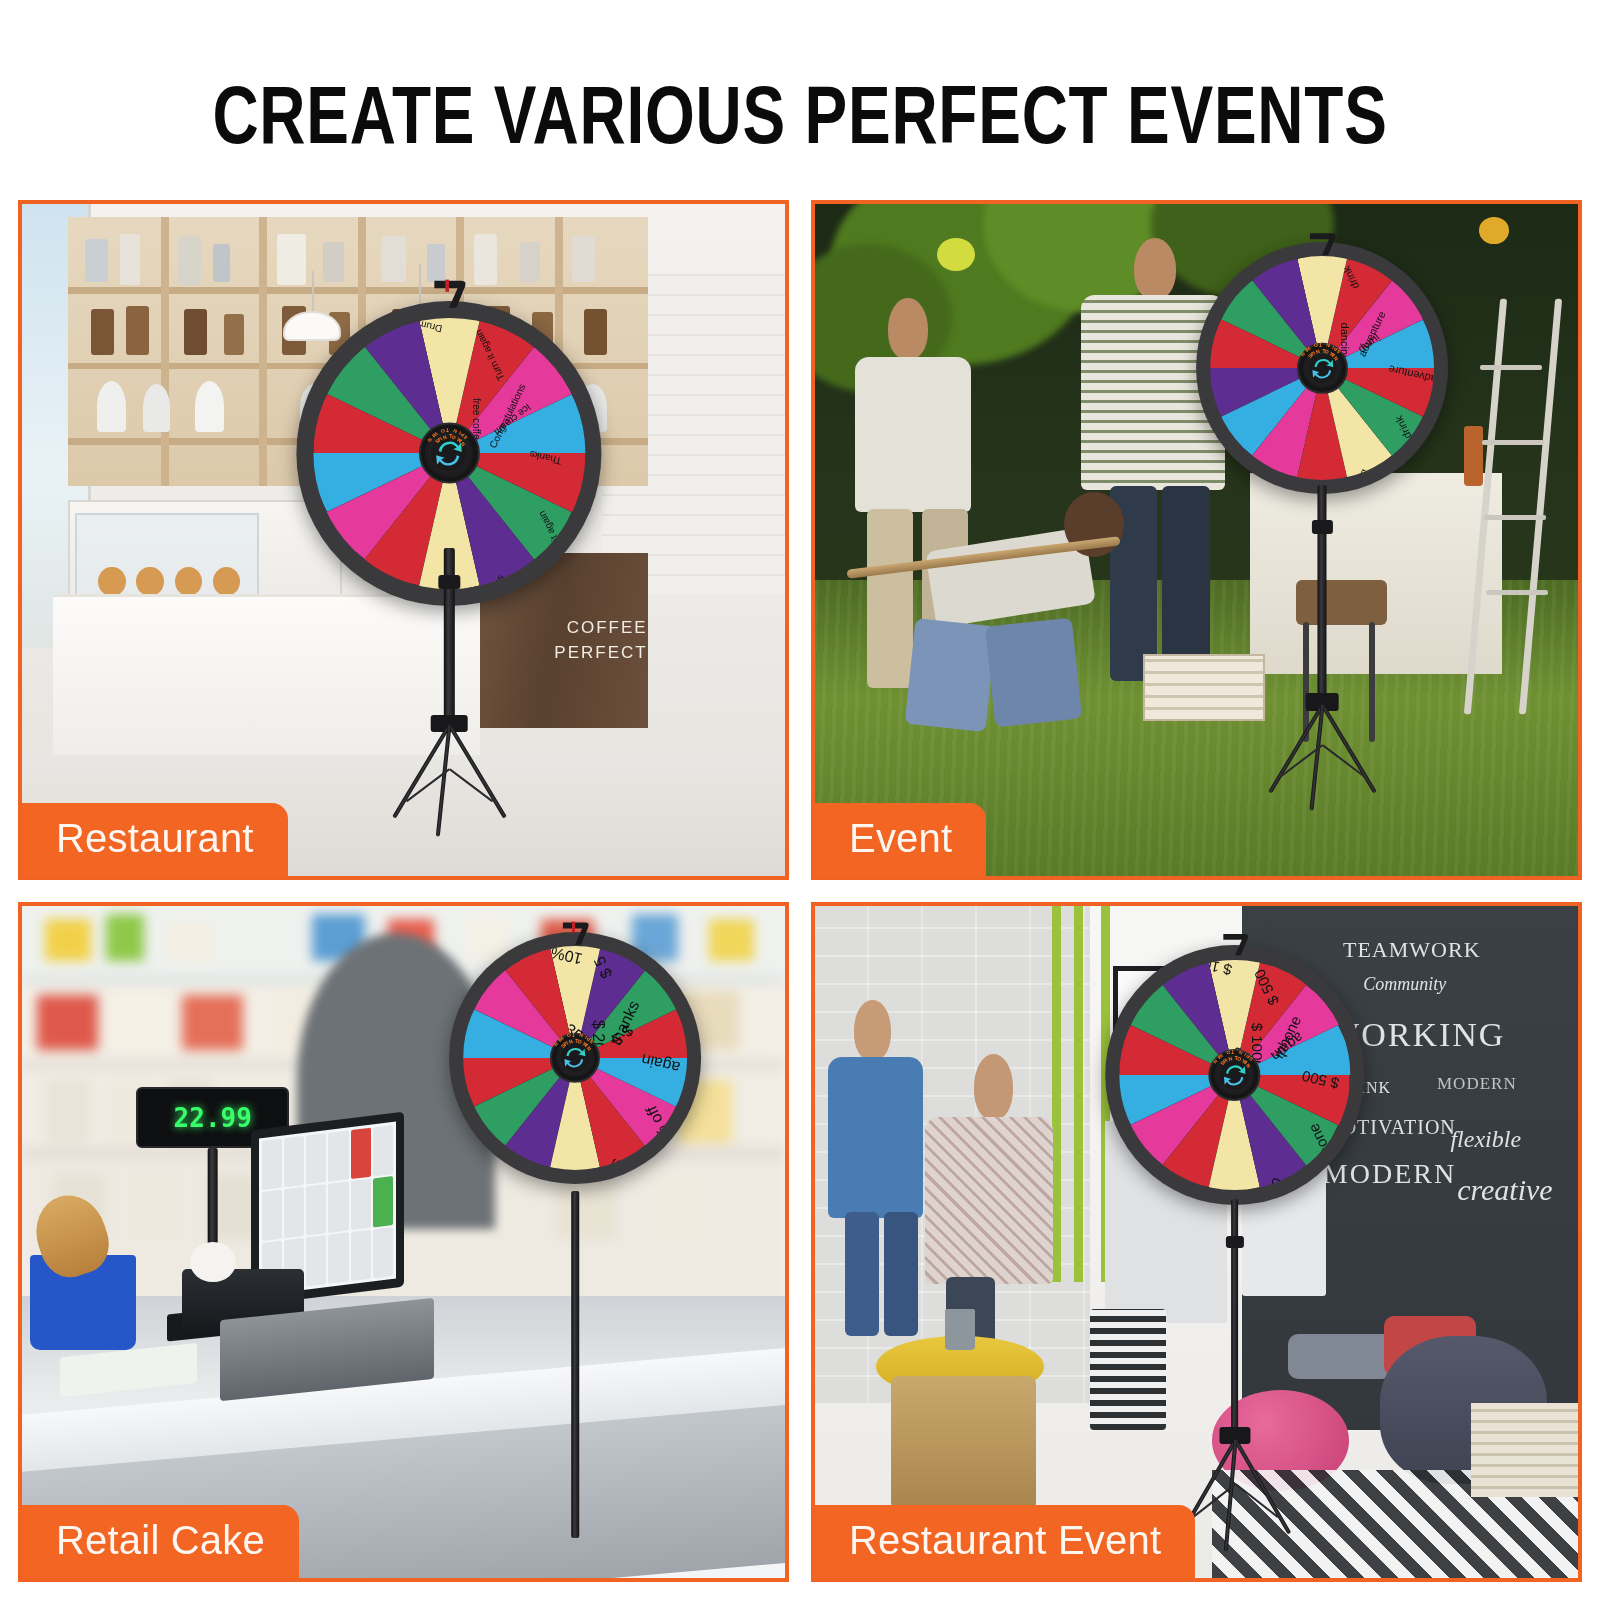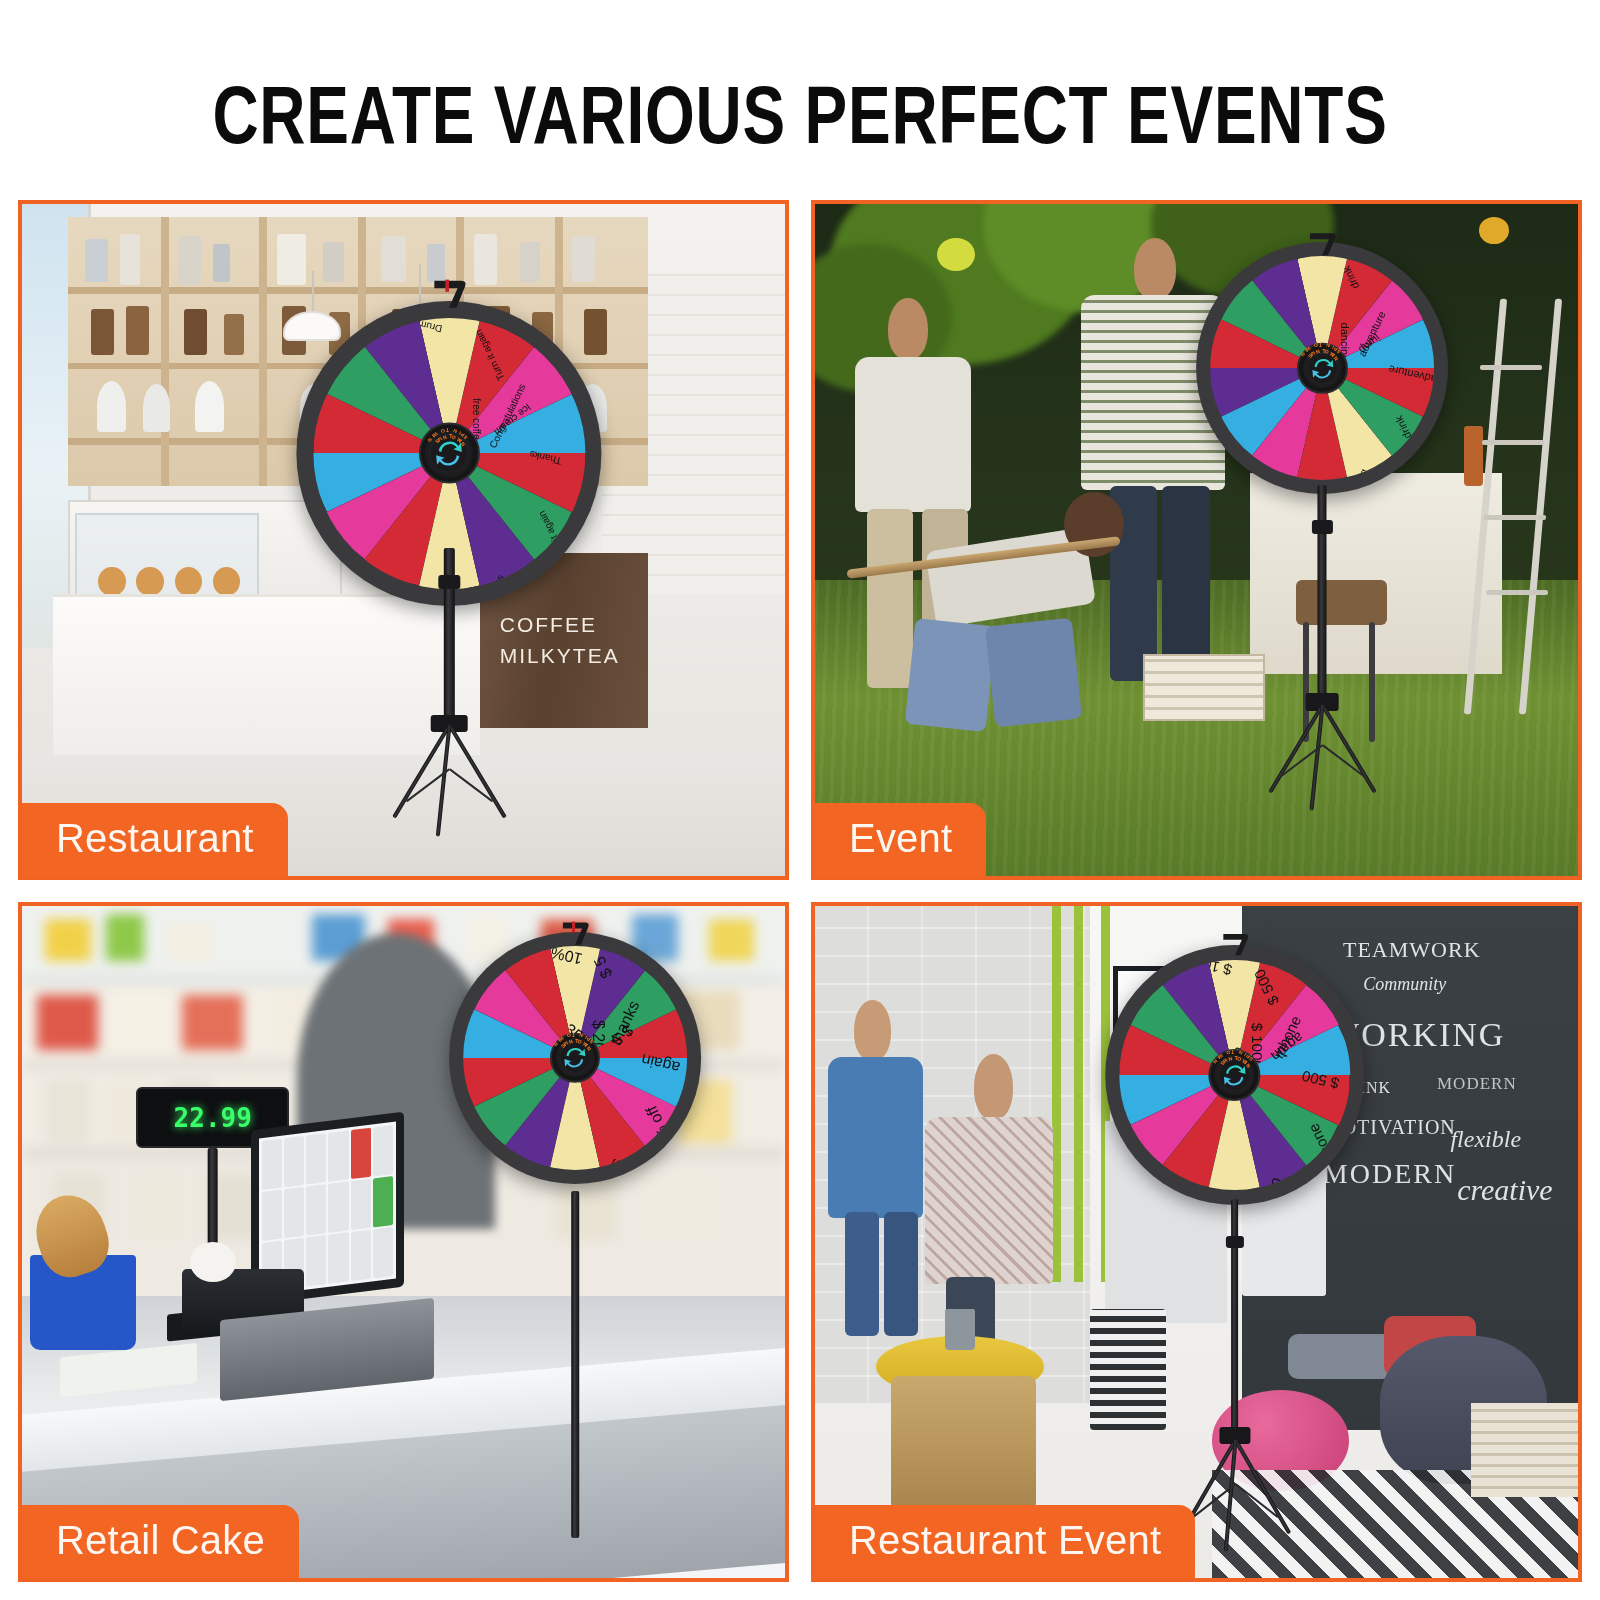--- a/index.html
+++ b/index.html
@@ -70,21 +70,21 @@
   .jar { position:absolute; border-radius:3px; }
   .cabinet { position:absolute; left:6%; top:44%; width:36%; height:30%;
      background:linear-gradient(#f6f5f2,#e3e1dc); border:2px solid #d9d7d2; }
   .glasscase { position:absolute; background:rgba(225,235,240,0.55); border:2px solid #cfd6d9; }
   .pastry { position:absolute; border-radius:50%; background:#d79a52; }
   .counter { position:absolute; left:4%; top:58%; width:56%; height:26%;
      background:linear-gradient(#fcfbf9,#eeece8); border-top:3px solid #e7e4de; }
   .woodsign { position:absolute; left:60%; top:52%; width:22%; height:26%;
      background:linear-gradient(100deg,#6f5440,#59412f 45%,#6b503c); }
   .woodsign .txt { position:absolute; inset:0; display:flex; flex-direction:column;
-     align-items:flex-start; justify-content:center; color:#f3ece2; font-size:21px; letter-spacing:2px; line-height:1.45;padding-left:20px; }
+     align-items:flex-end; justify-content:center; color:#f3ece2; font-size:17px; letter-spacing:2px; line-height:1.45;padding-left:20px; }
   .backsplash { position:absolute; left:76%; top:10%; width:24%; height:48%;
      background:repeating-linear-gradient(0deg,#f1efeb 0 18px,#e6e3de 18px 20px);}
   .floor { position:absolute; left:0; bottom:0; width:100%; height:18%;
      background:linear-gradient(#e9e7e3,#dedbd6); }
   .pendant { position:absolute; width:0; height:0; }
   .pendant i { position:absolute; left:50%; top:0; width:2px; height:42px; background:#c9c6c0; }
   .pendant b { position:absolute; left:50%; top:40px; transform:translateX(-50%);
      width:58px; height:30px; background:#fbfaf8; border:2px solid #e2dfda;
      border-radius:50% 50% 6px 6px / 70% 70% 6px 6px; }
 
@@ -274,21 +274,21 @@
         <div class="pastry" style="left:25%;top:54%;width:3.6%;height:4.4%;"></div>
         <div class="pastry" style="left:12%;top:64%;width:3.4%;height:4.2%;background:#c78a46;"></div>
         <div class="pastry" style="left:17%;top:64%;width:3.4%;height:4.2%;background:#cf9a57;"></div>
         <div class="pastry" style="left:22%;top:64%;width:3.4%;height:4.2%;background:#c88d4b;"></div>
         <div class="glasscase" style="left:7%;top:62%;width:24%;height:12%;"></div>
 
         <div class="counter"></div>
         <div class="woodsign">
           <div class="txt">
             <span>COFFEE</span>
-            <span>MILKYTEA</span>
+            <span>PERFECT</span>
           </div>
         </div>
         <div class="floor"></div>
 
         <div class="wheel-unit" style="left:36%;top:12%;width:40%;height:80%;">
           <svg class="pointer" style="top:-2%;width:16%;height:8%;" viewBox="0 0 40 28">
             <path d="M8 2 L30 2 Q35 2 33 7 L26 24 L20 24 L27 8 L8 8 Z" fill="#1b1b1d"></path>
             <rect x="17" y="1" width="3" height="10" fill="#c32026"></rect>
           </svg>
           <div class="wheel" style="width:100%;padding-bottom:100%;top:3%;">

